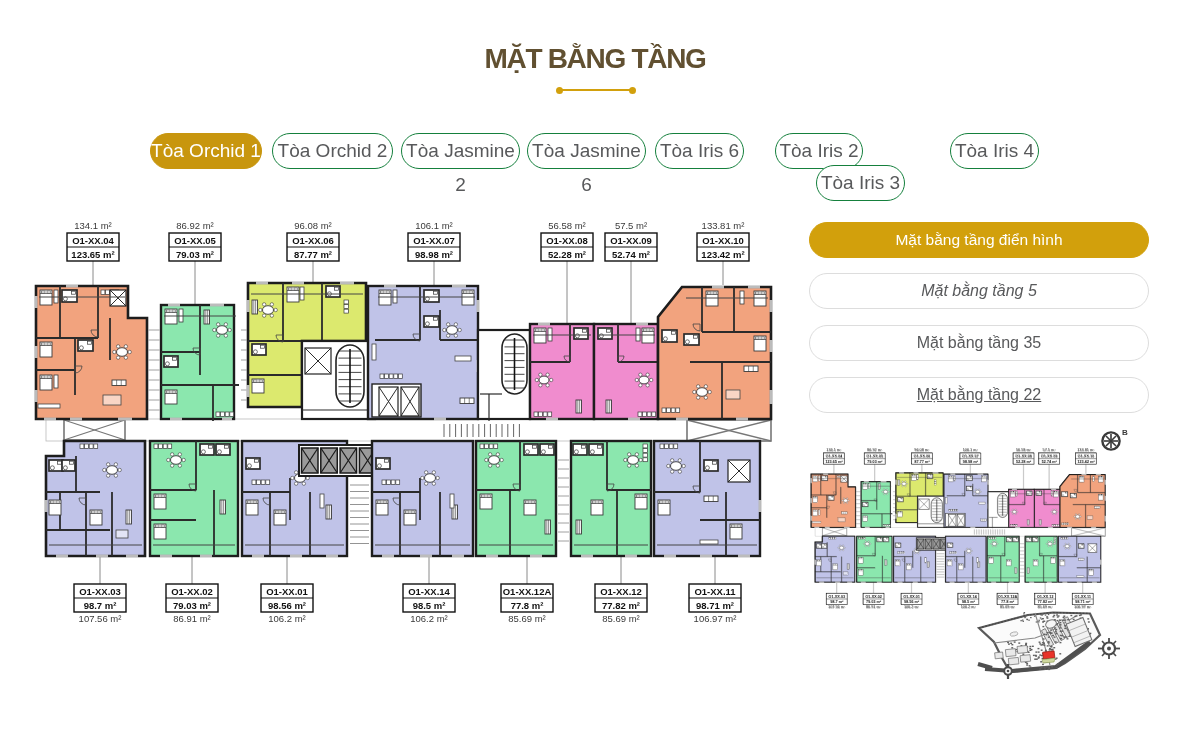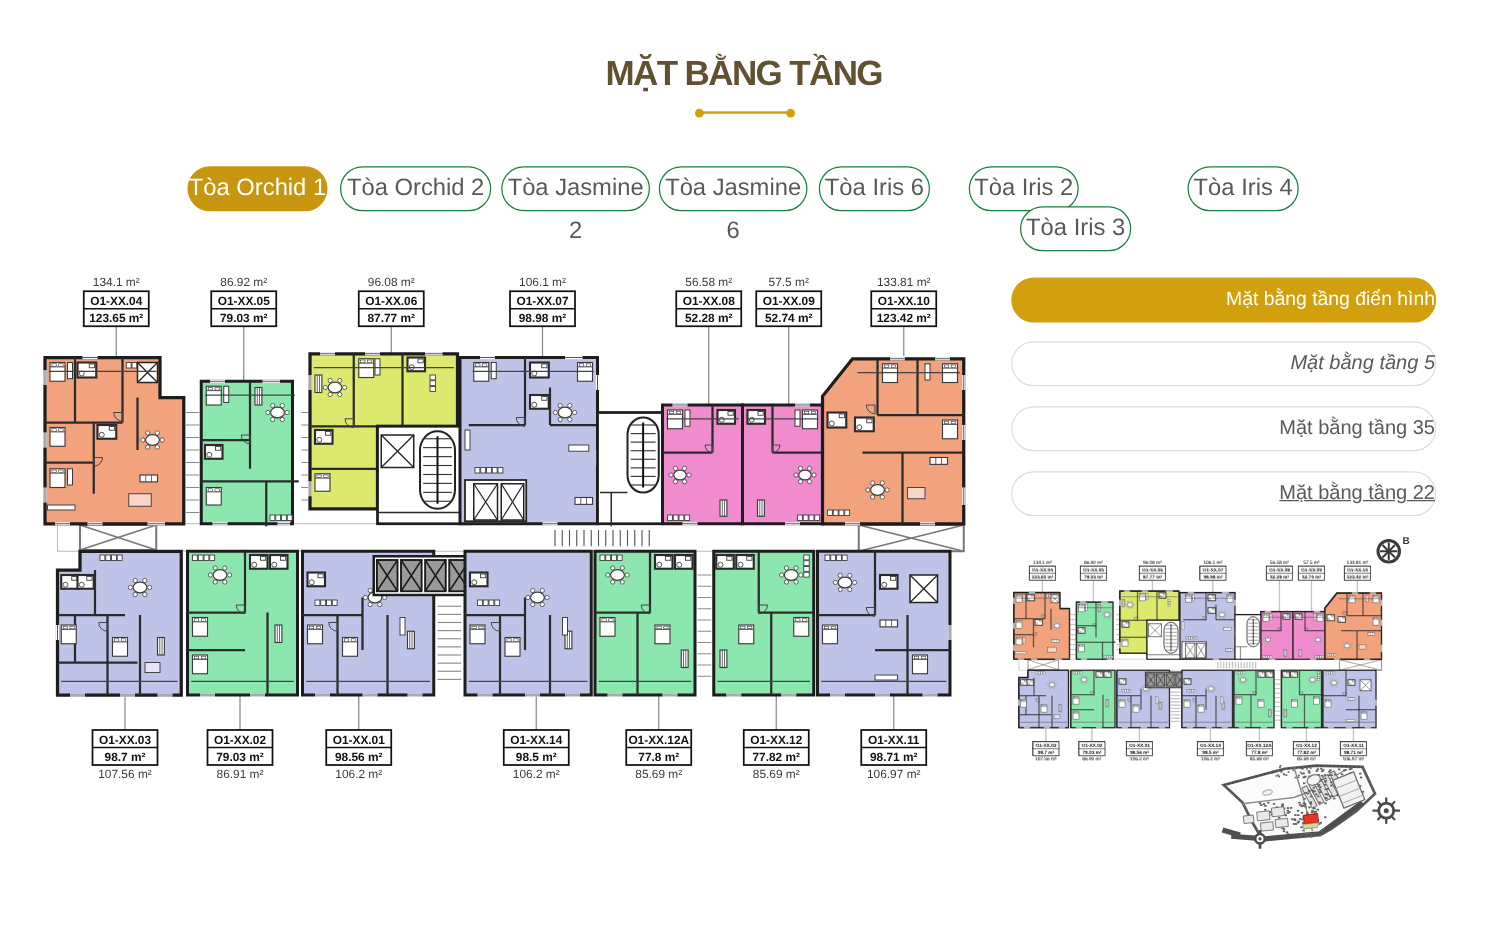--- a/index.html
+++ b/index.html
@@ -5,21 +5,21 @@
 <style>
 * { margin:0; padding:0; box-sizing:border-box; }
 html,body { width:1200px; height:741px; background:#fff; font-family:"Liberation Sans", sans-serif; overflow:hidden; position:relative; }
 .title { position:absolute; left:-5px; top:43px; width:1200px; text-align:center; font-size:28px; font-weight:bold; color:#615031; letter-spacing:-1.3px; }
 .divider { position:absolute; left:560px; top:89px; width:72px; height:2px; background:#D2A00C; }
 .divider:before, .divider:after { content:''; position:absolute; top:-2.5px; width:7px; height:7px; border-radius:50%; background:#D2A00C; }
 .divider:before { left:-4px; }
 .divider:after { right:-4px; }
 .tab { position:absolute; top:133px; height:36px; line-height:34px; text-align:center; font-size:19px; color:#58595b; background:#fff; border:1px solid #15803d; border-radius:18px; }
 .tab.active { background:#C8960E; color:#fff; border-color:#C8960E; }
-.sidebtn { position:absolute; left:809px; width:340px; height:36px; line-height:34px; text-align:right; font-size:16px; color:#58595b; background:#fff; border:1px solid #ddd; border-radius:18px; }
+.sidebtn { position:absolute; left:809px; width:340px; height:36px; line-height:34px; text-align:center; font-size:16px; color:#58595b; background:#fff; border:1px solid #ddd; border-radius:18px; }
 .sidebtn.active { background:#D2A00C; color:#fff; border-color:#D2A00C; font-size:15.5px; }
 svg { position:absolute; left:0; top:0; }
 </style>
 </head>
 <body>
 
 <div class="title">MẶT BẰNG TẦNG</div>
 
 <div class="divider"></div>
 

